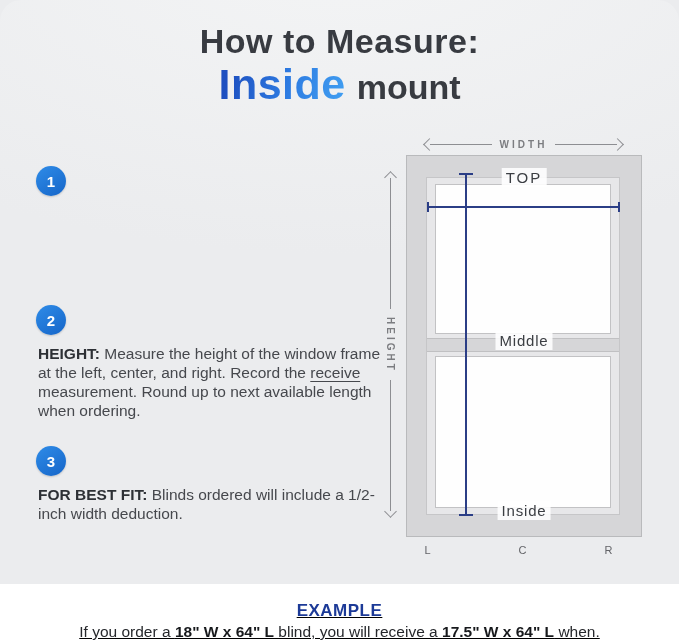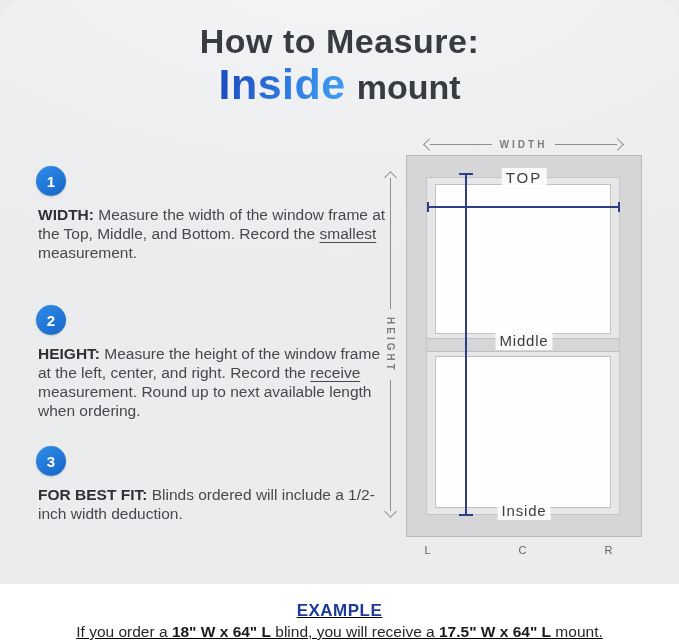--- a/index.html
+++ b/index.html
@@ -149,21 +149,20 @@
   <div class="title-wrap">
     <div class="title-line1">How to Measure:</div>
     <div class="title-line2">
       <span class="title-accent">Inside</span>
       <span class="title-rest">mount</span>
     </div>
   </div>
 
   <div class="step step-1">
     <div class="step-badge">1</div>
-    <p><b>WIDTH:</b><span> Measure the width of the window frame at the Top, Middle, and Bottom. Record the </span><u>smallest</u><span> measurement.</span></p>
   </div>
 
   <div class="step step-2">
     <div class="step-badge">2</div>
     <p><b>HEIGHT:</b><span> Measure the height of the window frame at the left, center, and right. Record the </span><u>receive</u><span> measurement. Round up to next available length when ordering.</span></p>
   </div>
 
   <div class="step step-3">
     <div class="step-badge">3</div>
     <p><b>FOR BEST FIT:</b><span> Blinds ordered will include a 1/2-inch width deduction.</span><u></u><span></span></p>
@@ -202,16 +201,16 @@
     <div class="band-label band-middle">Middle</div>
     <div class="band-label band-bottom">Inside</div>
 
     <div class="mark mark-l">L</div>
     <div class="mark mark-c">C</div>
     <div class="mark mark-r">R</div>
   </div>
 
   <div class="example">
     <div class="example-heading">EXAMPLE</div>
-    <div class="example-line"><span>If you order a </span><b>18" W x 64" L</b><span> blind, you will receive a </span><b>17.5" W x 64" L</b><span> mount.</span></div>
+    <div class="example-line"><span>If you order a </span><b>18" W x 64" L</b><span> blind, you will receive a </span><b>17.5" W x 64" L</b><span> when.</span></div>
   </div>
 
 </div>
 
 </body></html>

